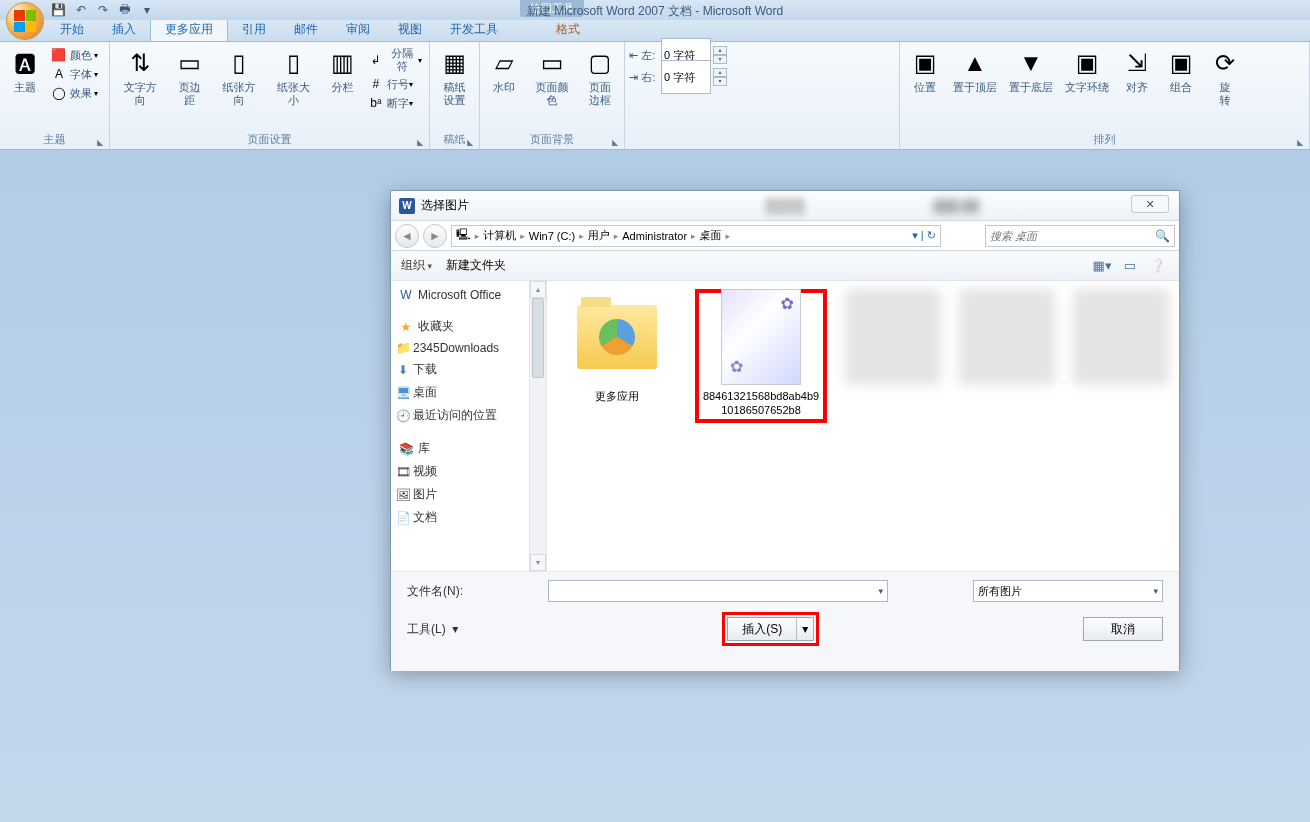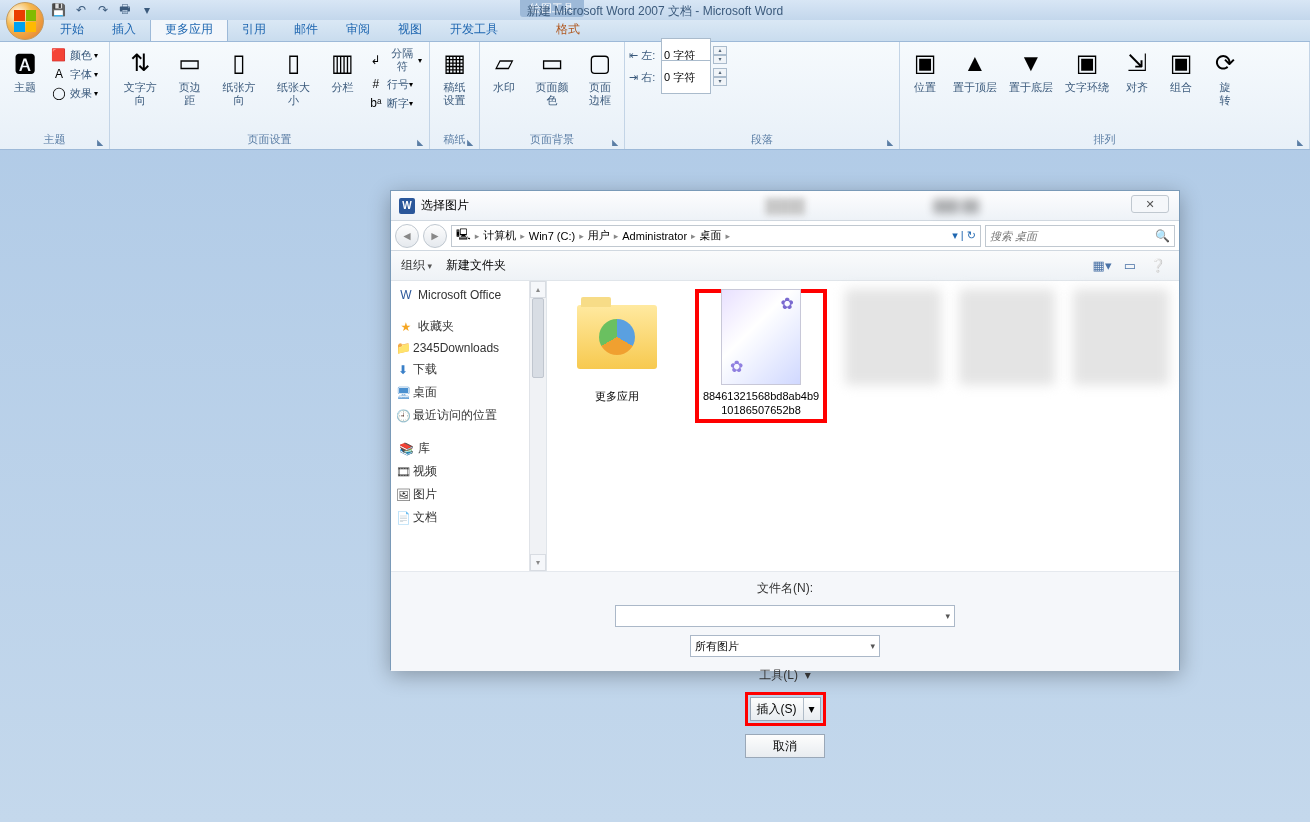--- a/index.html
+++ b/index.html
@@ -46,21 +46,21 @@
 .dlg-title { height:30px; background:linear-gradient(180deg,#fdfdfe 0%,#eef2f7 100%); border-bottom:1px solid #d0d8e0; display:flex; align-items:center; padding:0 8px; position:relative;}
 .dlg-title .word-icon { width:16px; height:16px; background:#2b579a; color:#fff; font-size:10px; display:flex; align-items:center; justify-content:center; font-weight:bold; border-radius:2px; margin-right:6px;}
 .dlg-close { position:absolute; right:10px; top:4px; width:38px; height:18px; border:1px solid #c0c8d0; border-radius:3px; background:#f5f7fa; display:flex; align-items:center; justify-content:center; font-size:11px; color:#555;}
 .dlg-blur { position:absolute; left:50%; transform:translateX(-50%); color:#c8c8c8; filter:blur(3px); font-size:14px; font-weight:bold;}
 .dlg-blur2 { position:absolute; right:200px; filter:blur(4px); opacity:0.3;}
 .dlg-nav { height:30px; border-bottom:1px solid #d0d8e0; display:flex; align-items:center; padding:0 4px; gap:4px;}
 .nav-btn { width:24px; height:24px; border:1px solid #c0c8d0; border-radius:50%; background:linear-gradient(180deg,#fdfdfd,#e5e9ee); display:flex; align-items:center; justify-content:center; color:#888;}
 .crumb-box { flex:1; height:22px; border:1px solid #c0c8d0; background:#fff; display:flex; align-items:center; padding:0 4px; font-size:11px;}
 .crumb-box .arr { color:#888; margin:0 4px; font-size:9px;}
 .crumb-box .refresh { margin-left:auto; color:#1e66b0;}
-.search-box { width:190px; height:22px; border:1px solid #c0c8d0; display:flex; align-items:center; padding:0 4px;}
+.search-box { width:190px; height:22px; border:1px solid #c0c8d0; display:flex; align-items:center; padding:0 4px;margin-left:40px;}
 .search-box input { border:none; flex:1; font-size:11px; outline:none; color:#888; font-style:italic;}
 .search-box .sic { color:#1e66b0;}
 .dlg-tools { height:30px; border-bottom:1px solid #e0e5ea; background:linear-gradient(180deg,#fafbfc,#eef2f6); display:flex; align-items:center; padding:0 10px; gap:14px; font-size:12px;}
 .tool-drop { color:#333; cursor:pointer;}
 .tool-drop::after { content:" ▾"; font-size:9px; color:#555;}
 .dlg-tools .right { margin-left:auto; display:flex; gap:6px; align-items:center;}
 .view-ic { width:22px; height:20px; border:1px solid transparent; display:flex; align-items:center; justify-content:center; color:#4a72a6; font-size:13px;}
 .dlg-body { height:290px; display:flex;}
 .sidebar { width:158px; border-right:1px solid #e0e5ea; overflow:hidden; padding:4px 0;}
 .side-item { padding:3px 6px 3px 22px; font-size:12px; color:#333; display:flex; align-items:center; gap:5px; position:relative;}
@@ -77,29 +77,29 @@
 .img-thumb { width:80px; height:96px; background:linear-gradient(135deg,#e8e0ff 0%,#fff 40%,#d0d8ff 100%); border:1px solid #c8c8d8; position:relative;}
 .img-thumb::before,.img-thumb::after{ content:"✿"; position:absolute; color:#7a6ad0; font-size:16px;}
 .img-thumb::before{ top:4px; right:6px;} .img-thumb::after{ bottom:8px; left:8px; color:#9080e0;}
 .file-item .fname { font-size:11px; line-height:14px; word-break:break-all;}
 .highlight-box { border:4px solid #ff0000;}
 .sel-item { position:relative;}
 .sel-item .file-thumb{ margin-top:-4px;}
 .blur-thumbs { display:flex; gap:18px;}
 .blur-thumb { width:96px; height:96px; background:#e4e4e4; filter:blur(6px); border-radius:4px;}
 .dlg-footer { height:100px; padding:8px 16px; display:flex; flex-direction:column; gap:10px; border-top:1px solid #e5e9ee; background:#f5f7fa;}
-.foot-row { display:flex; align-items:center; gap:8px; justify-content:space-between;flex-direction:column;}
+.foot-row { display:flex; align-items:center; gap:8px; justify-content:space-between;}
 .foot-row .flab { font-size:12px; color:#333;}
 .foot-row .fcombo { height:22px; border:1px solid #abb8c8; background:#fff; font-size:11px; padding:0 4px; display:flex; align-items:center; justify-content:space-between;}
 .foot-row .fcombo .dd { color:#555; font-size:9px;}
 .fname-combo { width:340px;}
 .filter-combo { width:190px;}
 .btn { height:24px; padding:0 16px; border:1px solid #9aa8b8; background:linear-gradient(180deg,#fdfdfd,#e8ecf0); font-size:12px; display:flex; align-items:center; justify-content:center; cursor:pointer;}
 .btn-split { display:flex;}
-.btn-split .main { border-right:none; padding:0 6px;}
+.btn-split .main { border-right:none; padding:0 14px;}
 .btn-split .dd { width:18px; padding:0; border-left:1px solid #b0bcc8;}
 .highlight-btn { border:3px solid #ff0000; padding:2px;}
 .scrollbar { position:absolute; right:0; top:0; bottom:0; width:17px; background:#f0f2f5; border-left:1px solid #e0e3e8;}
 .scrollbar .sbtn { height:17px; background:#f5f7fa; border:1px solid #d8dce2; text-align:center; font-size:8px; color:#888; line-height:15px;}
 .scrollbar .thumb { position:absolute; top:17px; left:2px; right:2px; height:80px; background:#d8dde4; border:1px solid #c0c6cf; border-radius:2px;}
 </style>
 </head>
 <body>
 
 <div class="title-bar">
@@ -253,21 +253,20 @@
               <span class="ilab">⇥ <span>右:</span></span>
               <input value="0 字符" style="">
               <div class="spinner">
                 <div>▴</div>
                 <div>▾</div>
               </div>
             </div>
         </div>
       </div>
     </div>
-    <div class="rgroup-label">段落</div>
   </div>
 
   <div class="rgroup" style="flex:1">
     <div class="rgroup-body">
       <div class="rbtn">
           <div class="ric">▣</div>
           <div class="rlab">位置</div>
         </div>
       <div class="rbtn">
           <div class="ric">▲</div>

